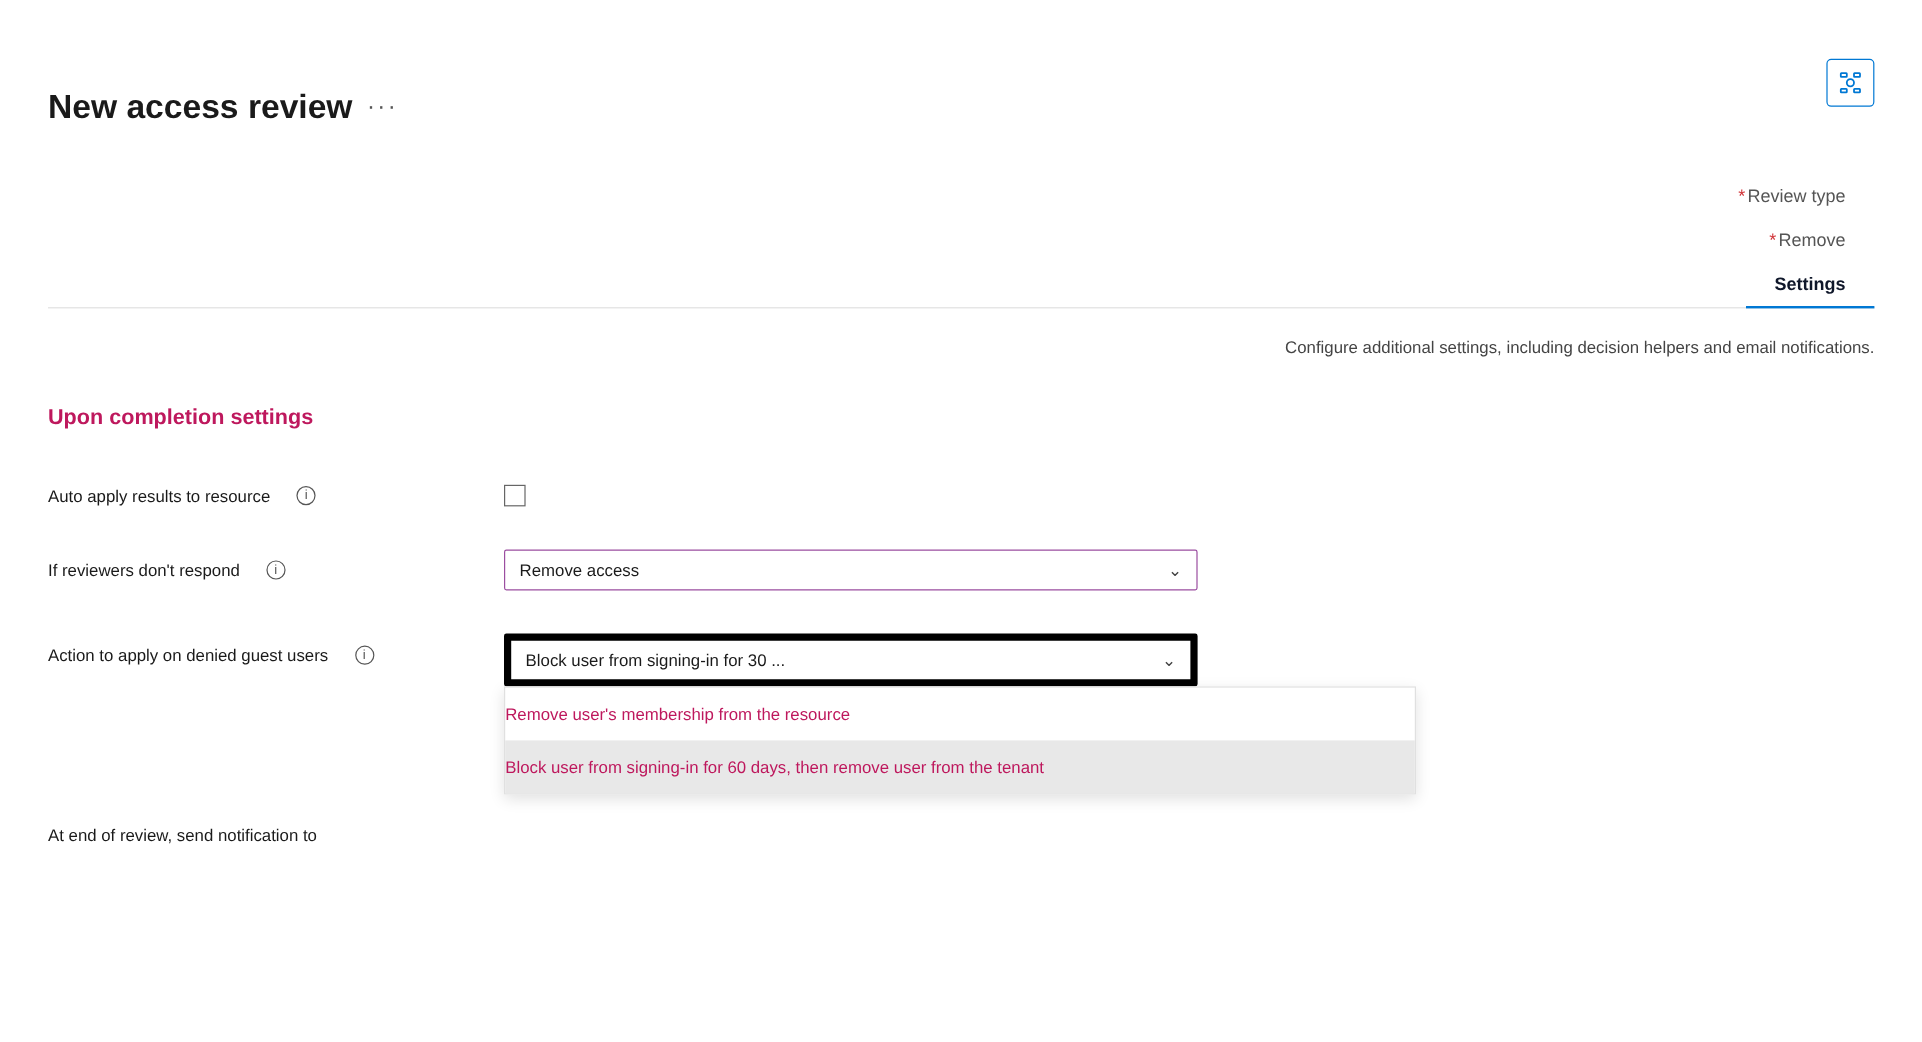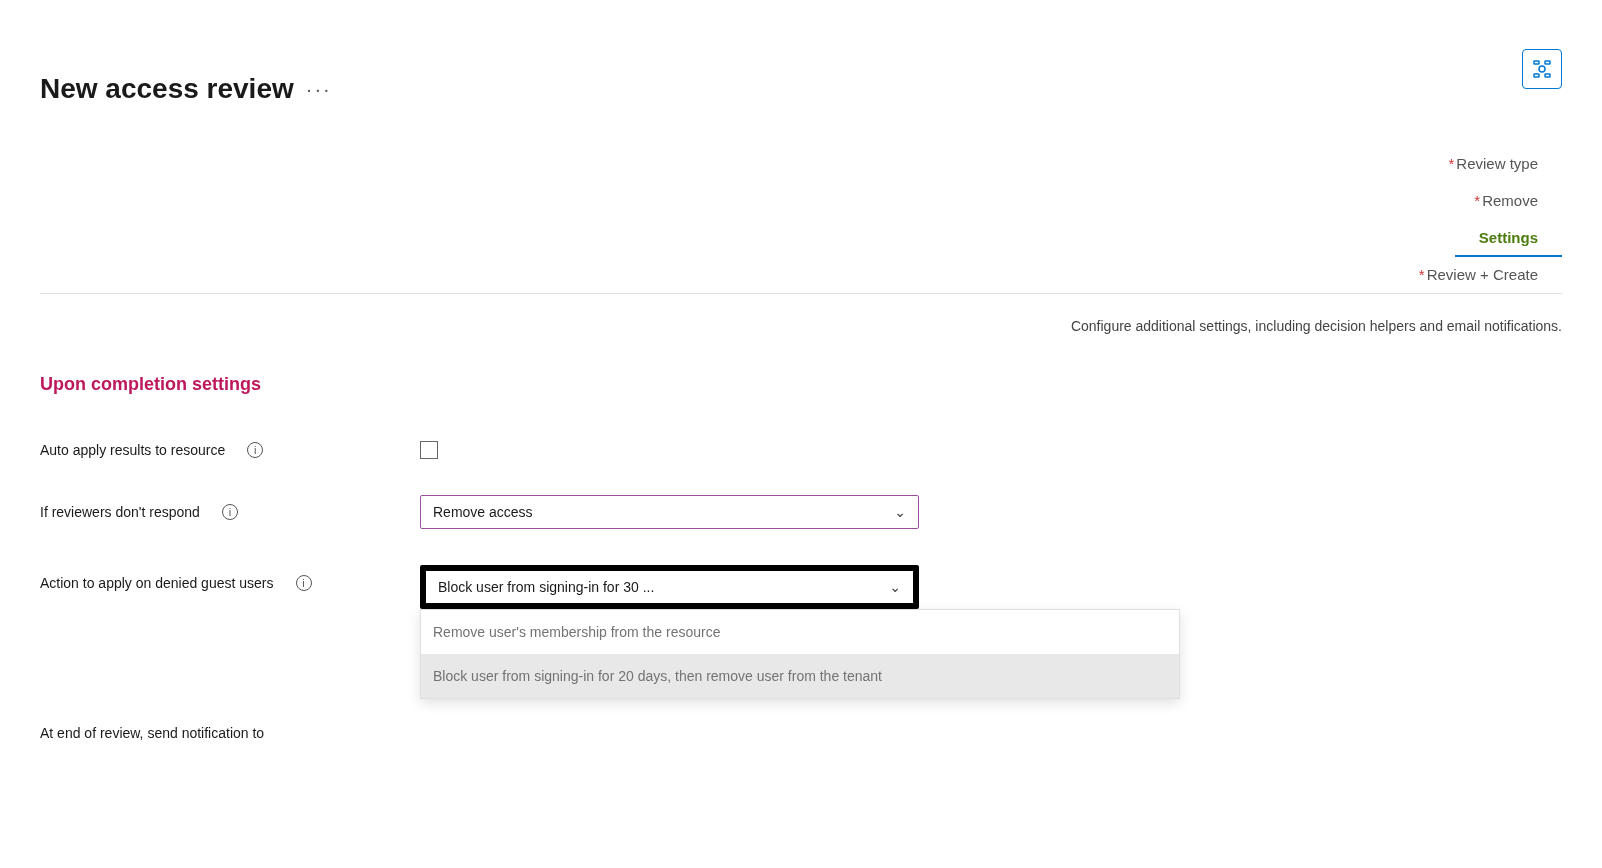--- a/index.html
+++ b/index.html
@@ -79,21 +79,21 @@
       position: relative;
       white-space: nowrap;
     }
 
     .tab-item .required-star {
       color: #d13438;
       margin-right: 2px;
     }
 
     .tab-item.active {
-      color: #4d7c0f;
+      color: #0f172a;
       font-weight: 600;
     }
 
     .tab-item.active::after {
       content: '';
       position: absolute;
       bottom: -1px;
       left: 0;
       right: 0;
       height: 2px;
@@ -156,21 +156,21 @@
       border: 1.5px solid #666;
       background: #fff;
       cursor: pointer;
       flex-shrink: 0;
     }
 
     .dropdown-control {
       display: flex;
       align-items: center;
       justify-content: space-between;
-      width: 499px;
+      width: 578px;
       padding: 8px 12px;
       border: 1.5px solid #9b4ea0;
       border-radius: 2px;
       background: #fff;
       font-size: 14px;
       color: #1a1a1a;
       cursor: pointer;
       position: relative;
     }
 
@@ -192,23 +192,23 @@
       top: 100%;
       left: 0;
       width: 760px;
       background: #fff;
       border: 1px solid #e0e0e0;
       box-shadow: 0 4px 12px rgba(0,0,0,0.12);
       z-index: 100;
     }
 
     .dropdown-option {
-      padding: 14px 12px;
-      font-size: 14px;
-      color: #737373;
+      padding: 14px 0;
+      font-size: 14px;
+      color: #be185d;
       cursor: pointer;
     }
 
     .dropdown-option.selected {
       background: #e8e8e8;
     }
   </style>
 </head>
 <body>
 
@@ -233,23 +233,20 @@
   <div class="tabs-row">
     <div class="tab-item">
       <span class="required-star">*</span><span>Review type</span>
     </div>
     <div class="tab-item">
       <span class="required-star">*</span><span>Remove</span>
     </div>
     <div class="tab-item active">
       <span>Settings</span>
     </div>
-    <div class="tab-item">
-      <span class="required-star">*</span><span>Review + Create</span>
-    </div>
   </div>
 
   <p class="subtitle">Configure additional settings, including decision helpers and email notifications.</p>
 
   <h2 class="section-title">Upon completion settings</h2>
 
   <div class="settings-form">
 
     <div class="form-row">
       <div class="form-label">
@@ -279,21 +276,21 @@
         <div class="dropdown-control active-blue">
           <span>Block user from signing-in for 30 ...</span>
           <span class="dropdown-chevron">⌄</span>
         </div>
 
         <div class="dropdown-menu">
           <div class="dropdown-option">
             <span>Remove user's membership from the resource</span>
           </div>
           <div class="dropdown-option selected">
-            <span>Block user from signing-in for 20 days, then remove user from the tenant</span>
+            <span>Block user from signing-in for 60 days, then remove user from the tenant</span>
           </div>
         </div>
       </div>
     </div>
 
     <div class="form-row" style="margin-top: 80px;">
       <div class="form-label">
         <span>At end of review, send notification to</span>
       </div>
     </div>

